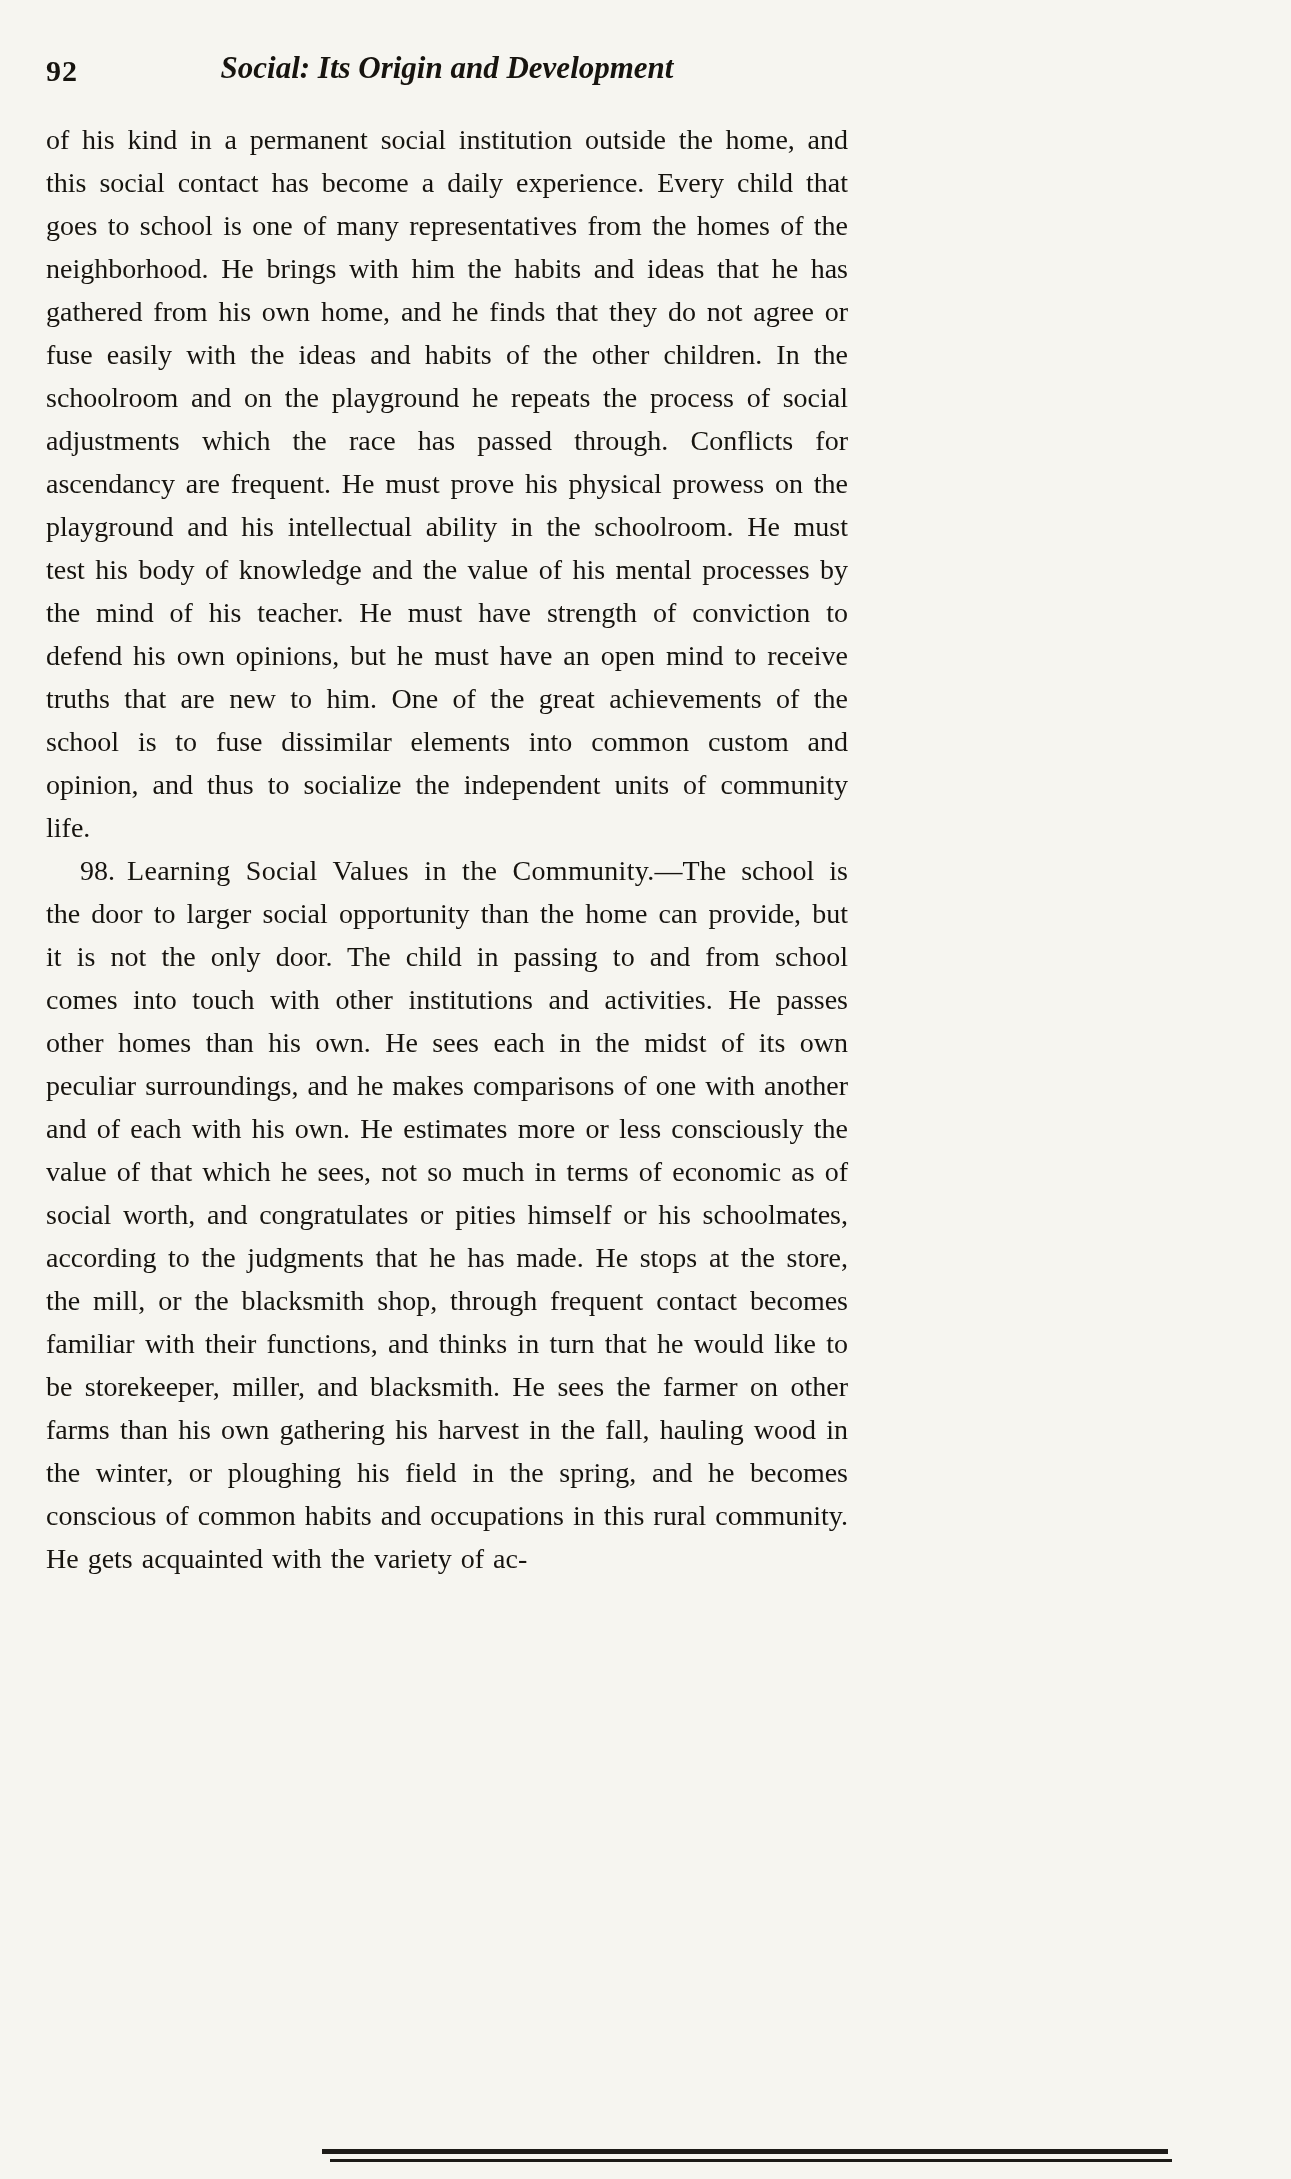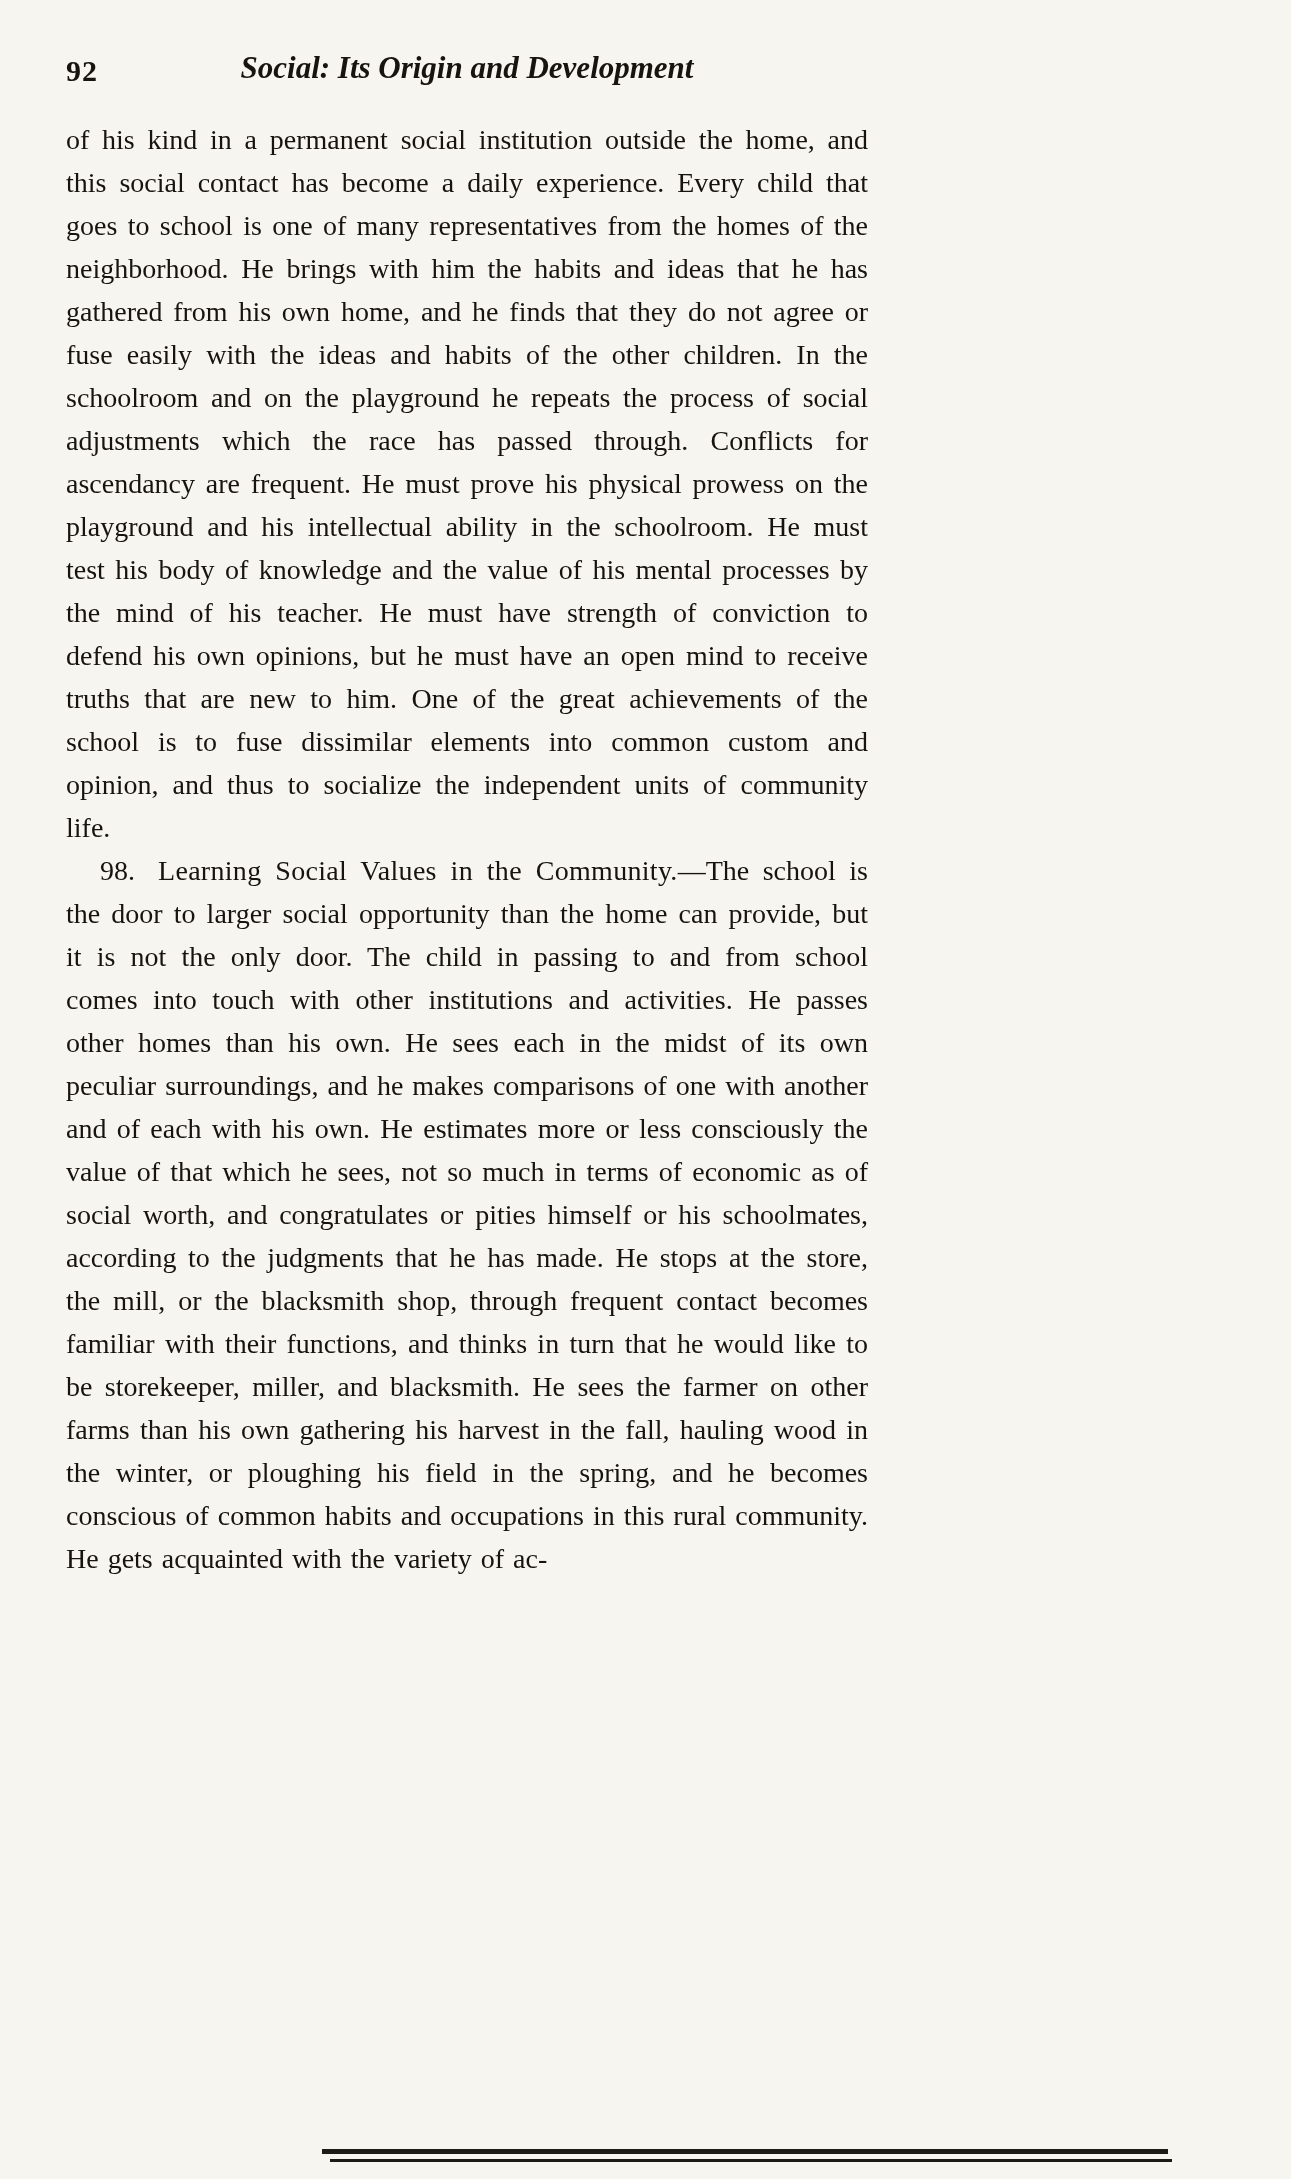--- a/index.html
+++ b/index.html
@@ -9,21 +9,21 @@
     width: 1291px;
     height: 2179px;
     margin: 0 auto;
     background: var(--paper, #f6f5f0);
     color: var(--ink, #17140f);
     font-family: "Liberation Serif", "DejaVu Serif", serif;
     overflow: hidden;
   }
   .text-block {
     position: absolute;
-    left: 66px;
+    left: 46px;
     top: 50px;
     width: 802px;
   }
   .running-header {
     position: relative;
     height: 48px;
     margin-bottom: 20px;
   }
   .page-number {
     position: absolute;
@@ -43,21 +43,21 @@
   .para {
     font-size: 28px;
     line-height: 43px;
     text-align: justify;
     word-spacing: 2px;
   }
   .para.indented {
     text-indent: 34px;
   }
   .section-number {
-    margin-right: 23px;
+    margin-right: 12px;
   }
   .section-heading {
     font-weight: normal;
     letter-spacing: 0.3px;
   }
   .scan-line {
     position: absolute;
     background: #1d1b18;
   }
   .scan-line-1 {

